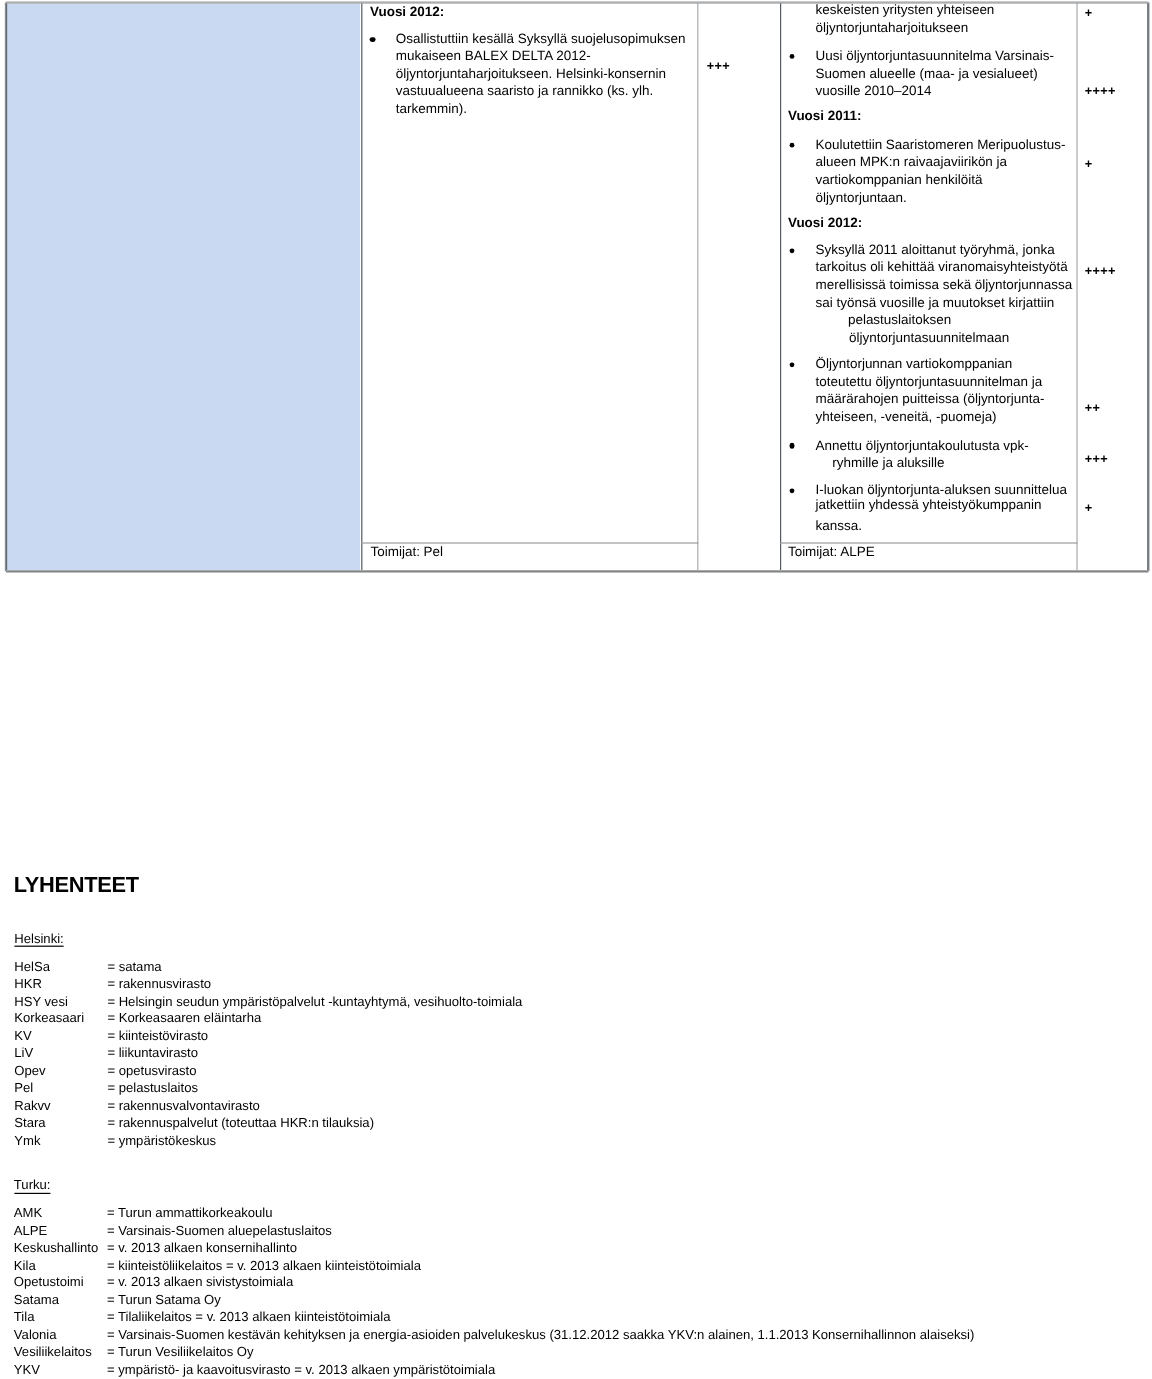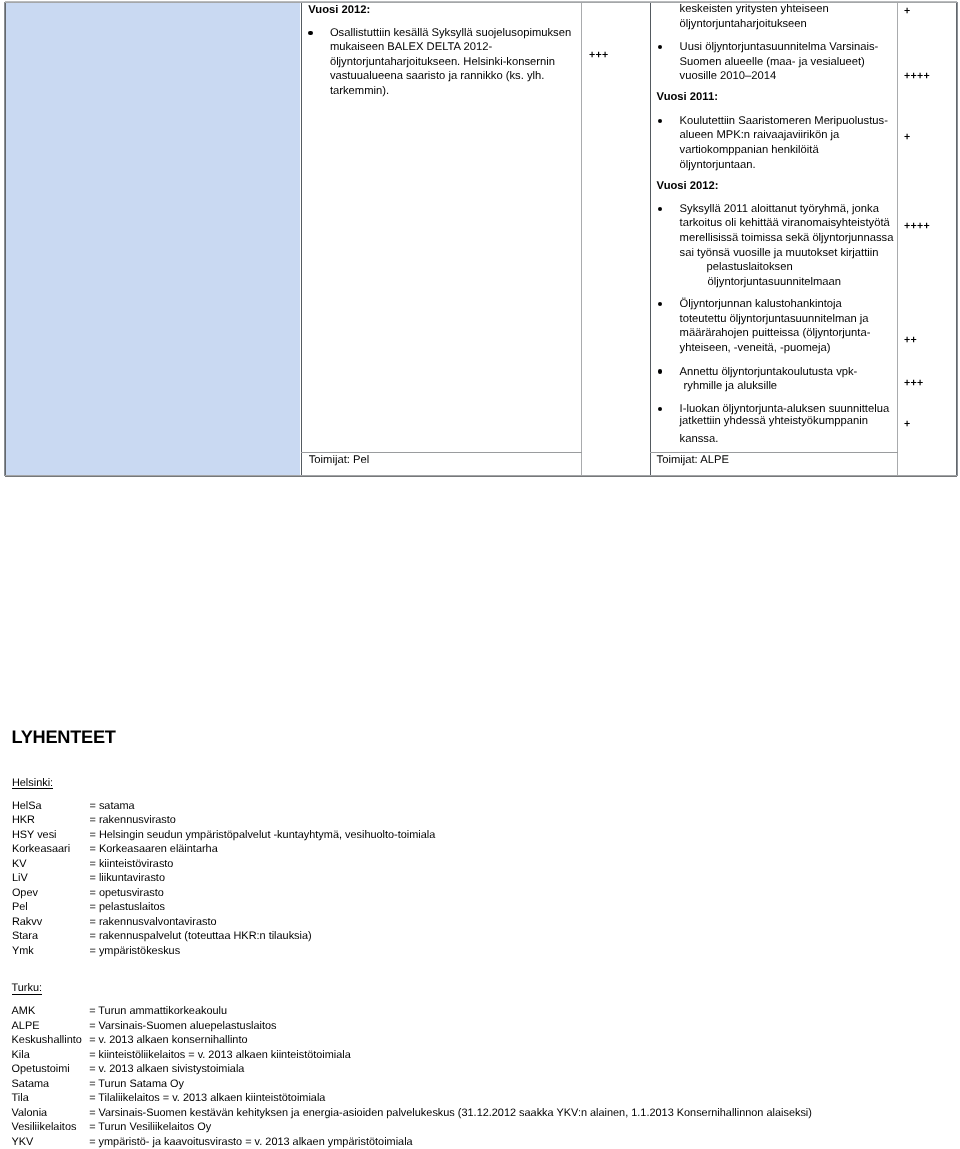--- a/index.html
+++ b/index.html
@@ -98,29 +98,29 @@
       <div class="tline" style="left: 679.6px; top: 202.95px;">
         <div style="position: absolute; left: 0px; top: 0px;">Syksyllä 2011 aloittanut työryhmä, jonka</div>
         <div style="position: absolute; left: 0px; top: 14.55px;">tarkoitus oli kehittää viranomaisyhteistyötä</div>
         <div style="position: absolute; left: 0px; top: 29.1px;">merellisissä toimissa sekä öljyntorjunnassa</div>
         <div style="position: absolute; left: 0px; top: 43.65px;">sai työnsä vuosille ja muutokset kirjattiin</div>
         <div style="position: absolute; left: 0px; top: 58.2px; margin-left: 27px;">pelastuslaitoksen</div>
         <div style="position: absolute; left: 0px; top: 72.75px; margin-left: 28px;">öljyntorjuntasuunnitelmaan</div>
       </div>
       <div class="dot" style="left: 658.3px; top: 206.8px;"></div>
       <div class="tline" style="left: 679.6px; top: 298.35px;">
-        <div style="position: absolute; left: 0px; top: 0px;">Öljyntorjunnan kalustohankintoja</div>
+        <div style="position: absolute; left: 0px; top: 0px;">Öljyntorjunnan vartiokomppanian</div>
         <div style="position: absolute; left: 0px; top: 14.55px;">toteutettu öljyntorjuntasuunnitelman ja</div>
         <div style="position: absolute; left: 0px; top: 29.1px;">määrärahojen puitteissa (öljyntorjunta-</div>
         <div style="position: absolute; left: 0px; top: 43.65px;">yhteiseen, -veneitä, -puomeja)</div>
       </div>
       <div class="dot" style="left: 658.3px; top: 302.2px;"></div>
       <div class="tline" style="left: 679.6px; top: 365.55px;">
         <div style="position: absolute; left: 0px; top: 0px;">Annettu öljyntorjuntakoulutusta vpk-</div>
-        <div style="position: absolute; left: 4px; top: 14.55px;">ryhmille ja aluksille</div>
+        <div style="position: absolute; left: 14px; top: 14.55px;">ryhmille ja aluksille</div>
       </div>
       <div class="dot" style="left: 658.3px; top: 369.4px;"></div>
       <div class="tline" style="left: 679.6px; top: 403.45px;">
         <div style="position: absolute; left: 0px; top: 0px;">I-luokan öljyntorjunta-aluksen suunnittelua</div>
         <div style="position: absolute; left: 0px; top: 12px;">jatkettiin yhdessä yhteistyökumppanin</div>
         <div style="position: absolute; left: 0px; top: 29.1px;">kanssa.</div>
       </div>
       <div class="dot" style="left: 658.3px; top: 407.3px;"></div>
       <div class="tline" style="left: 656.6px; top: 453.75px;">
         <div style="position: absolute; left: 0px; top: 0px;">Toimijat: ALPE</div>

